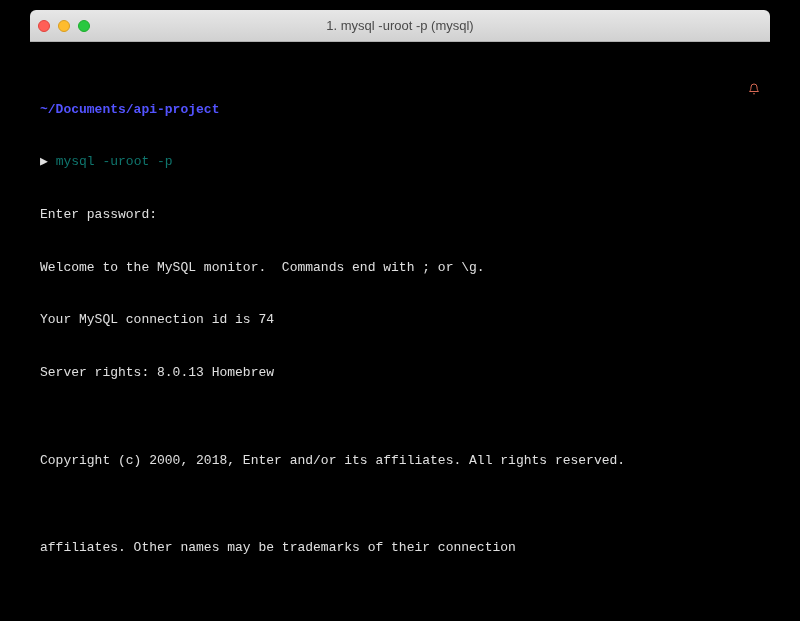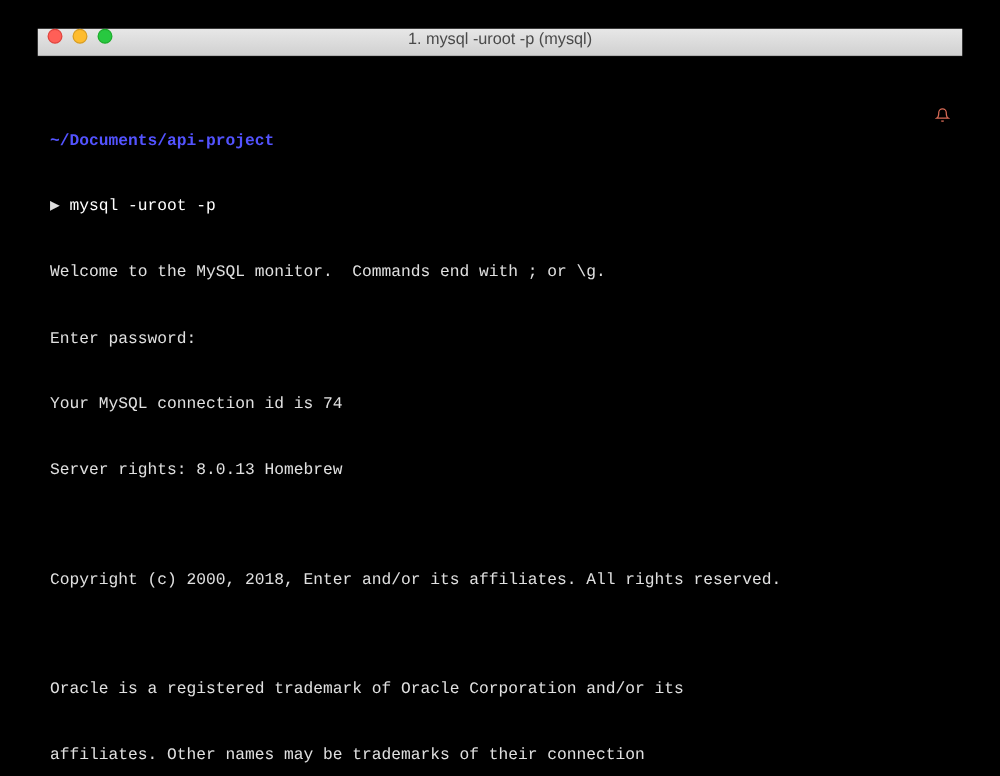--- a/index.html
+++ b/index.html
@@ -18,26 +18,25 @@
     }
     .window {
       width: 740px;
       background: #000;
       border-radius: 6px;
       overflow: hidden;
       box-shadow: 0 10px 40px rgba(0,0,0,0.5);
     }
     .titlebar {
       background: linear-gradient(#e7e7e7, #d1d1d1);
-      height: 22px;
+      height: 32px;
       display: flex;
-      align-items: flex-start;
+      align-items: center;
       position: relative;
       border-bottom: 1px solid #b0b0b0;
-      margin-top: 13px;
     }
     .traffic-lights {
       display: flex;
       gap: 8px;
       padding-left: 8px;
     }
     .light {
       width: 12px;
       height: 12px;
       border-radius: 50%;
@@ -67,21 +66,21 @@
     }
     .cwd {
       color: #5353ff;
       font-weight: bold;
       text-align: center;
     }
     .prompt-tri {
       color: #e0e0e0;
     }
     .cmd {
-      color: #ffffff;
+      color: #0f766e;
       text-align: center;
     }
     .line {
       display: block;
     }
     .bell-icon {
       position: absolute;
       top: 6px;
       right: 10px;
       width: 12px;
@@ -110,28 +109,27 @@
   </div>
   <div class="terminal">
     <span class="bell-icon">
       <svg viewBox="0 0 24 24">
           <path d="M18 8a6 6 0 0 0-12 0c0 7-3 9-3 9h18s-3-2-3-9"></path>
           <path d="M13.7 21a2 2 0 0 1-3.4 0"></path>
         </svg>
     </span>
     <span class="line"><span class="cwd">~/Documents/api-project</span></span>
     <span class="line"><span class="prompt-tri">▶ </span><span class="cmd">mysql -uroot -p</span></span>
+    <span class="line">Enter password:</span>
     <span class="line">Welcome to the MySQL monitor.  Commands end with ; or \g.</span>
-    <span class="line">Enter password:</span>
     <span class="line">Your MySQL connection id is 74</span>
     <span class="line">Server rights: 8.0.13 Homebrew</span>
     <span class="line"></span>
     <span class="line">Copyright (c) 2000, 2018, Enter and/or its affiliates. All rights reserved.</span>
     <span class="line"></span>
-    <span class="line">Oracle is a registered trademark of Oracle Corporation and/or its</span>
     <span class="line">affiliates. Other names may be trademarks of their connection</span>
     
     <span class="line"></span>
     
     <span class="line"></span>
     
     
     
     
     <span class="line"></span>

